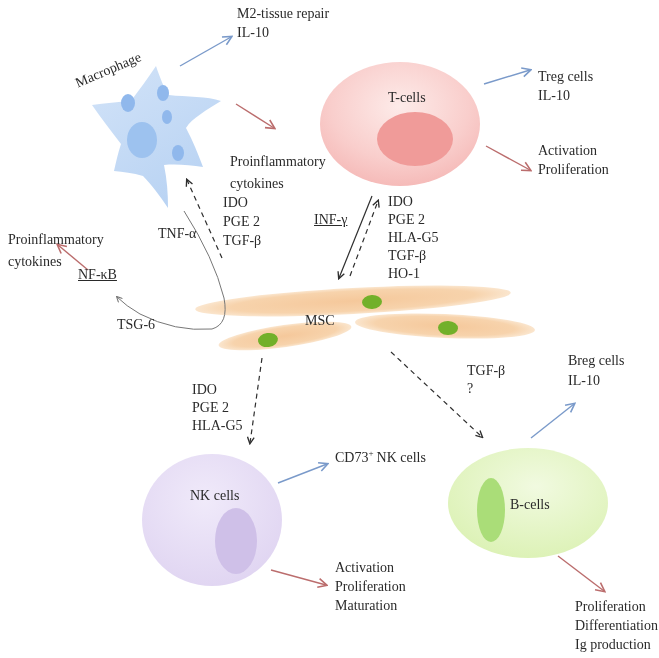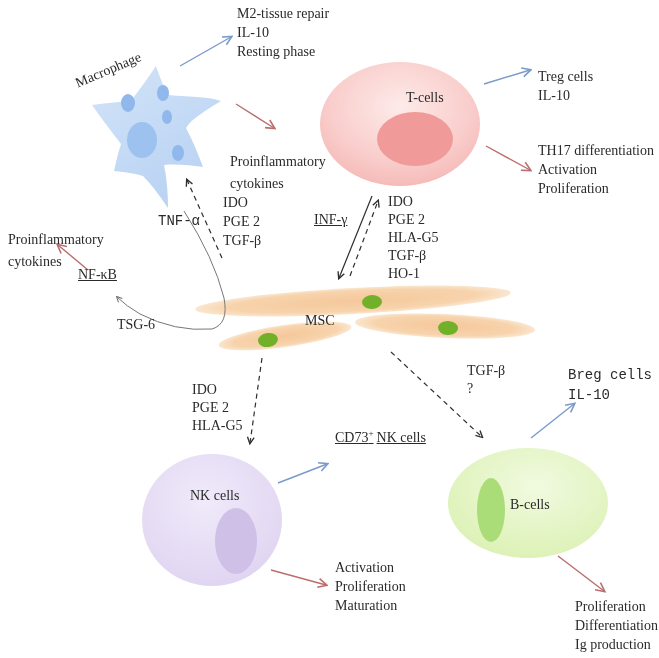--- a/index.html
+++ b/index.html
@@ -123,46 +123,44 @@
     <line x1="88" y1="270" x2="58" y2="245" stroke="#bb6d6d" stroke-width="1.4" marker-end="url(#mRed)"></line>
 
     <line x1="372" y1="196" x2="339" y2="278" stroke="#2e2e2e" stroke-width="1.2" marker-end="url(#mBlack)"></line>
     <line x1="222" y1="258" x2="187" y2="180" stroke="#2e2e2e" stroke-width="1.2" stroke-dasharray="5 4" marker-end="url(#mBlack)"></line>
     <line x1="350" y1="276" x2="378" y2="201" stroke="#2e2e2e" stroke-width="1.2" stroke-dasharray="5 4" marker-end="url(#mBlack)"></line>
     <line x1="262" y1="358" x2="250" y2="443" stroke="#2e2e2e" stroke-width="1.2" stroke-dasharray="5 4" marker-end="url(#mBlack)"></line>
     <line x1="391" y1="352" x2="482" y2="437" stroke="#2e2e2e" stroke-width="1.2" stroke-dasharray="5 4" marker-end="url(#mBlack)"></line>
   </svg>
 
   <div class="lbl rot" style="left:76px;top:74px;">Macrophage</div>
-  <div class="lbl" style="left:406px;top:88px;">T-cells</div>
+  <div class="lbl" style="left:388px;top:88px;">T-cells</div>
   <div class="lbl" style="left:305px;top:311px;">MSC</div>
   <div class="lbl" style="left:190px;top:486px;">NK cells</div>
   <div class="lbl" style="left:510px;top:495px;">B-cells</div>
 
   <div class="lbl" style="left:237px;top:4px;">
     <div>M2-tissue repair</div>
     <div>IL-10</div>
-    <div>Resting phase</div>
   </div>
   <div class="lbl lh22" style="left:230px;top:126px;">
     <div>Proinflammatory</div>
     <div>cytokines</div>
   </div>
 
   <div class="lbl" style="left:538px;top:39px;margin-top:28px;">
     <div>Treg cells</div>
     <div>IL-10</div>
   </div>
   <div class="lbl" style="left:538px;top:141px;">
-    <div>TH17 differentiation</div>
     <div>Activation</div>
     <div>Proliferation</div>
   </div>
 
-  <div class="lbl" style="left:158px;top:212px;font-family:Liberation Mono, monospace;">TNF-α</div>
+  <div class="lbl" style="left:158px;top:224px;">TNF-α</div>
   <div class="lbl" style="left:223px;top:193px;">
     <div>IDO</div>
     <div>PGE 2</div>
     <div>TGF-β</div>
   </div>
   <div class="lbl" style="left:314px;top:210px;text-decoration:underline;">INF-γ</div>
   <div class="lbl lh18" style="left:388px;top:193px;">
     <div>IDO</div>
     <div>PGE 2</div>
     <div>HLA-G5</div>
@@ -181,31 +179,31 @@
     <div>IDO</div>
     <div>PGE 2</div>
     <div>HLA-G5</div>
   </div>
 
   <div class="lbl lh18" style="left:467px;top:362px;">
     <div>TGF-β</div>
     <div>?</div>
   </div>
 
-  <div class="lbl lh20" style="left:568px;top:365px;font-family:Liberation Mono, monospace;">
+  <div class="lbl lh20" style="left:568px;top:351px;">
     <div>Breg cells</div>
     <div>IL-10</div>
   </div>
   <div class="lbl" style="left:575px;top:597px;">
     <div>Proliferation</div>
     <div>Differentiation</div>
     <div>Ig production</div>
   </div>
 
-  <div class="lbl" style="left:335px;top:424px;text-decoration:underline;">
+  <div class="lbl" style="left:335px;top:444px;">
     <span>CD73</span><sup>+</sup><span class="sfx">NK cells</span>
   </div>
   <div class="lbl" style="left:335px;top:558px;">
     <div>Activation</div>
     <div>Proliferation</div>
     <div>Maturation</div>
   </div>
 
 </div>
 

